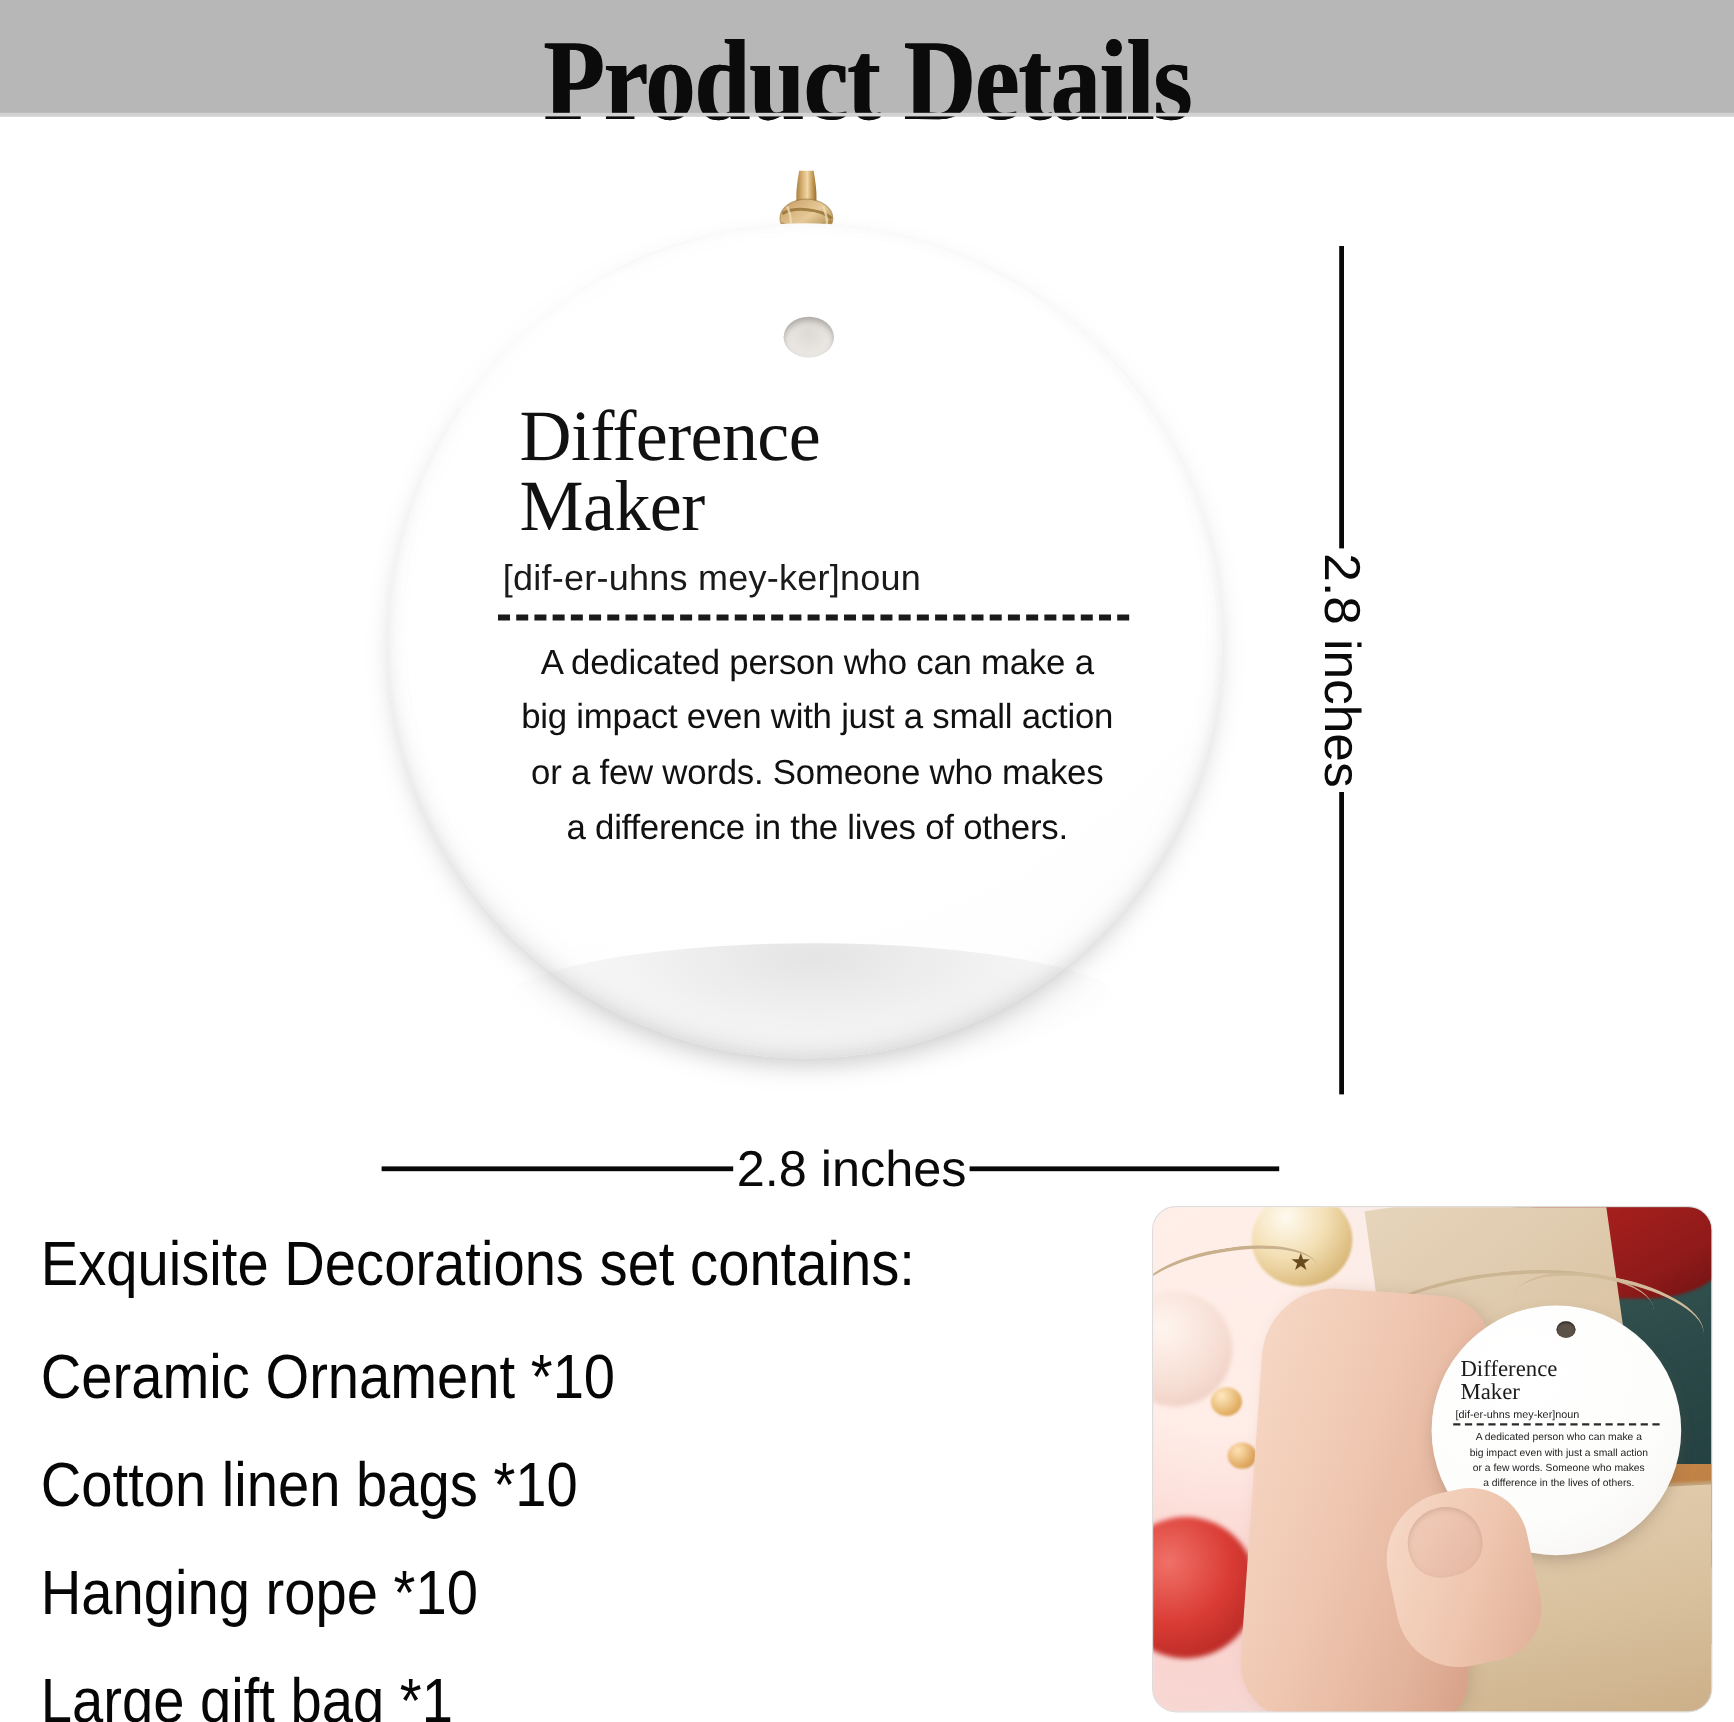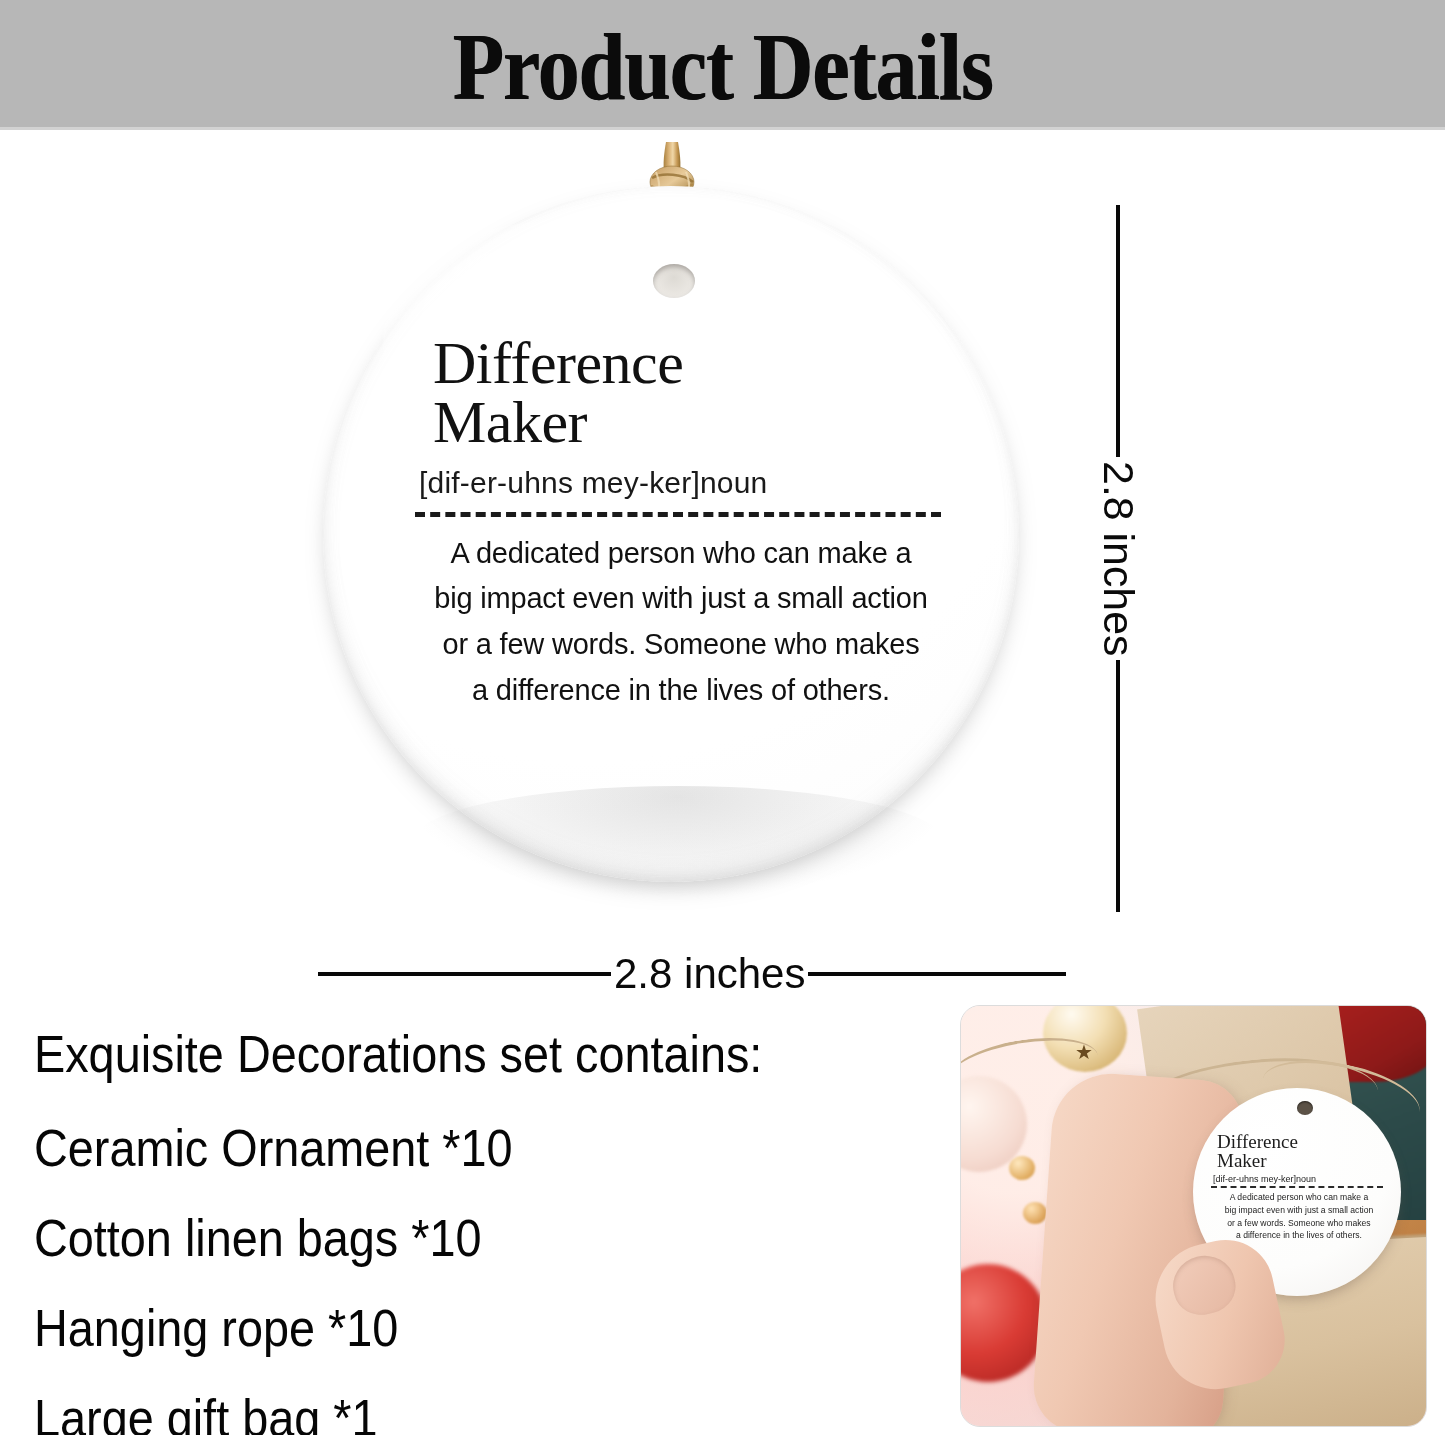--- a/index.html
+++ b/index.html
@@ -5,21 +5,21 @@
   html,body{margin:0;padding:0;}
   body{
     width:1445px;height:1435px;
     background:#ffffff;
     font-family:"Liberation Sans",sans-serif;
     overflow:hidden;position:relative;
   }
 
   
   #header-bar{
-    position:absolute;left:0;top:0;width:1445px;height:130px;
+    position:absolute;left:0;top:0;width:1445px;height:97px;
     background:#b7b7b7;
   }
   #header-bar::after{
     content:"";position:absolute;left:0;bottom:0;width:100%;height:3px;
     background:#d2d2d2;
   }
   #page-title{
     position:absolute;left:0;top:0;width:1445px;height:133px;
     display:flex;align-items:center;justify-content:center;
     font-family:"Liberation Serif",serif;

